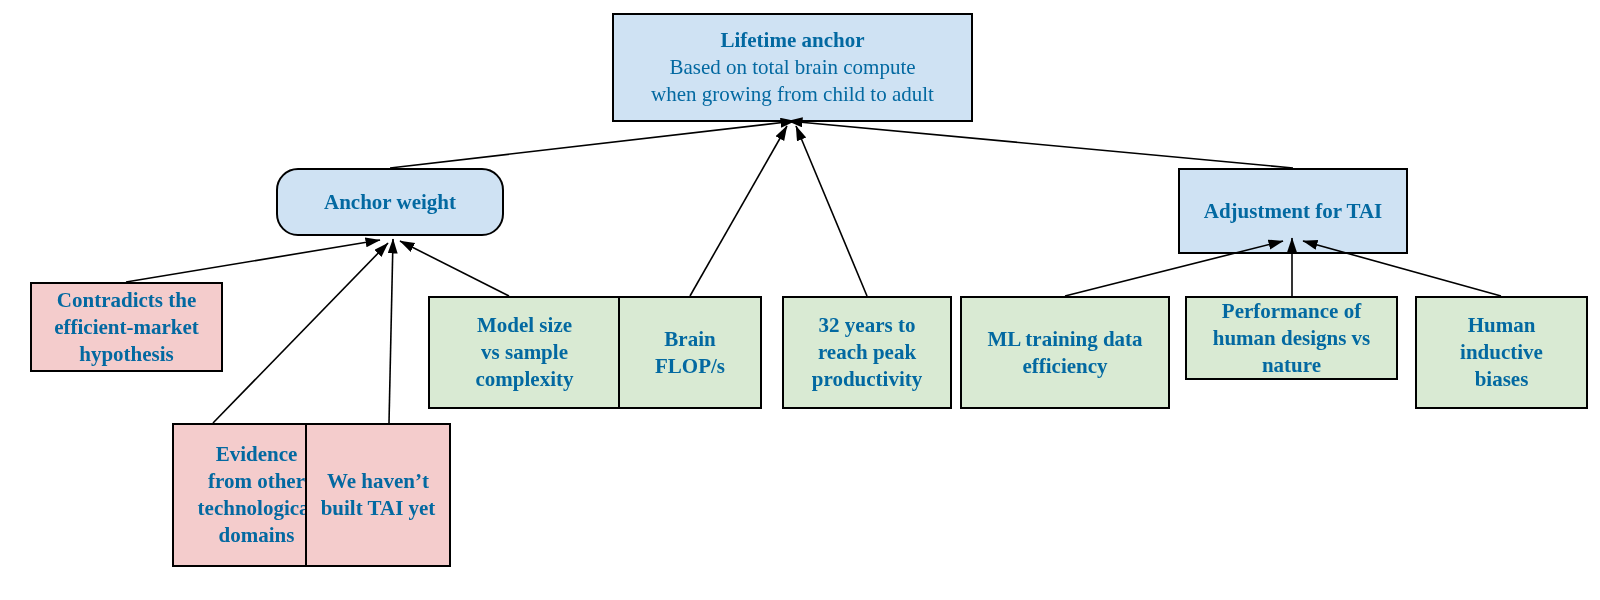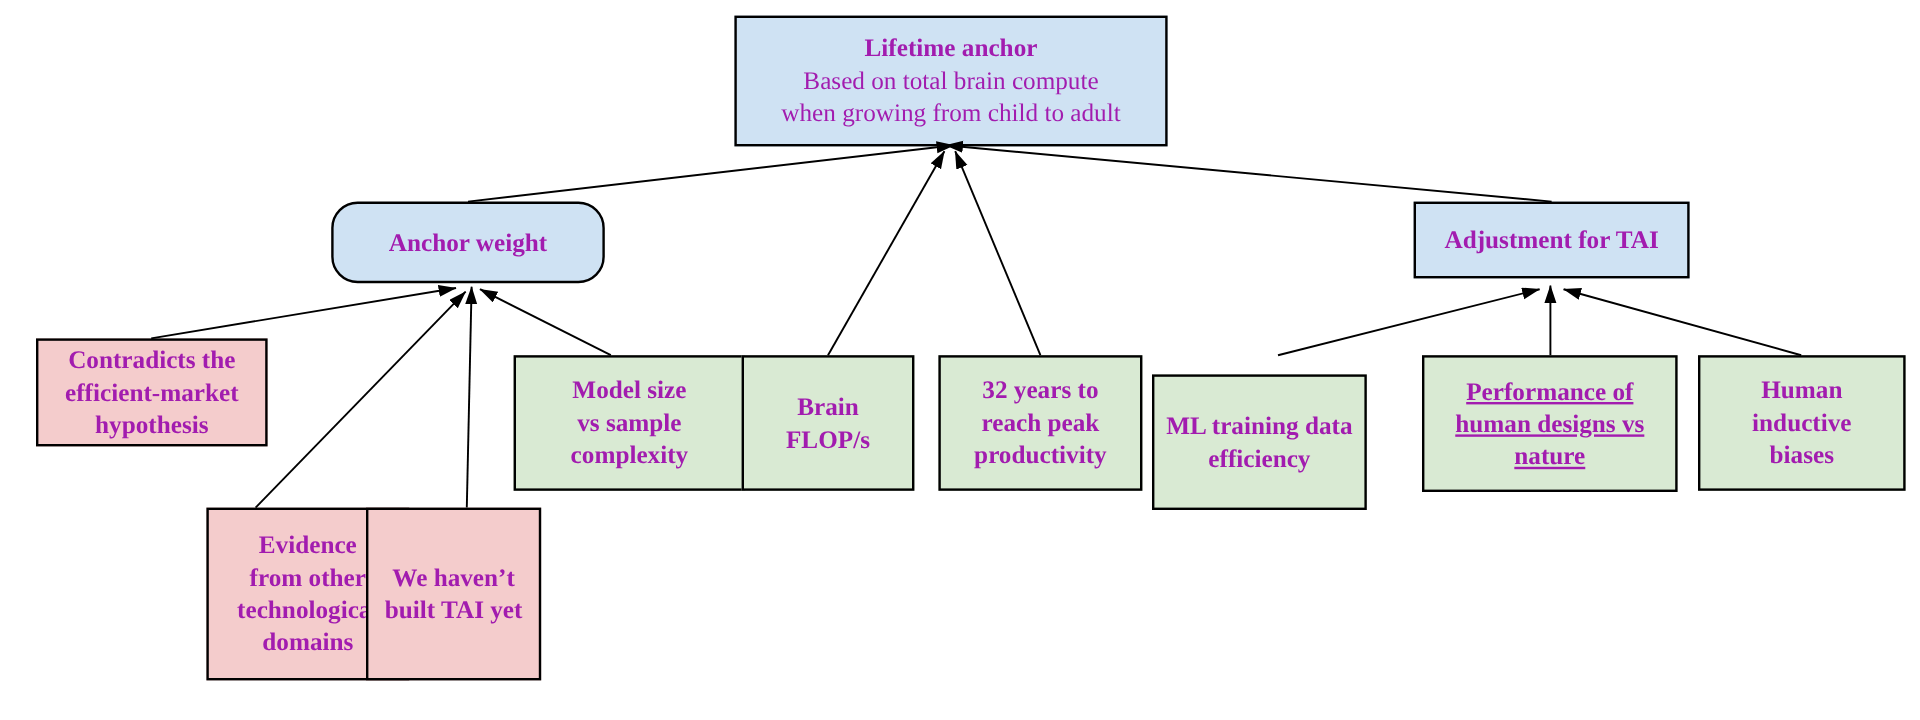--- a/index.html
+++ b/index.html
@@ -26,21 +26,21 @@
   }
   .node {
     position: absolute;
     box-sizing: border-box;
     border: 2px solid #000000;
     display: flex;
     flex-direction: column;
     align-items: center;
     justify-content: center;
     text-align: center;
-    color: #a21caf;
+    color: #0369a1;
     font-size: 21px;
     line-height: 27px;
     z-index: 1;
     padding: 2px 6px;
   }
   .node-title {
     font-weight: 700;
   }
   .node-line {
     font-weight: 400;
@@ -75,21 +75,21 @@
   </svg>
   <div id="node-layer">
       <div class="node " style="left: 612px; top: 13px; width: 361px; height: 109px; background: rgb(207, 226, 243); border-color: rgb(0, 0, 0);">
         <div class="node-title">Lifetime anchor</div>
         <div class="node-line">Based on total brain compute</div>
         <div class="node-line">when growing from child to adult</div>
       </div>
       <div class="node bold-lines" style="left: 276px; top: 168px; width: 228px; height: 68px; background: rgb(207, 226, 243); border-color: rgb(0, 0, 0); border-radius: 22px;">
         <div class="node-line">Anchor weight</div>
       </div>
-      <div class="node bold-lines" style="left: 1178px; top: 168px; width: 230px; height: 64px; background: rgb(207, 226, 243); border-color: rgb(0, 0, 0);">
+      <div class="node bold-lines" style="left: 1178px; top: 168px; width: 230px; height: 86px; background: rgb(207, 226, 243); border-color: rgb(0, 0, 0);">
         <div class="node-line">Adjustment for TAI</div>
       </div>
       <div class="node bold-lines" style="left: 30px; top: 282px; width: 193px; height: 90px; background: rgb(244, 204, 204); border-color: rgb(0, 0, 0);">
         <div class="node-line">Contradicts the</div>
         <div class="node-line">efficient-market</div>
         <div class="node-line">hypothesis</div>
       </div>
       <div class="node bold-lines" style="left: 128px; top: 423px; width: 169px; height: 144px; background: rgb(244, 204, 204); border-color: rgb(0, 0, 0); margin-left: 44px;">
         <div class="node-line">Evidence</div>
         <div class="node-line">from other</div>
@@ -107,25 +107,25 @@
       </div>
       <div class="node bold-lines" style="left: 618px; top: 296px; width: 144px; height: 113px; background: rgb(217, 234, 211); border-color: rgb(0, 0, 0);">
         <div class="node-line">Brain</div>
         <div class="node-line">FLOP/s</div>
       </div>
       <div class="node bold-lines" style="left: 782px; top: 296px; width: 170px; height: 113px; background: rgb(217, 234, 211); border-color: rgb(0, 0, 0);">
         <div class="node-line">32 years to</div>
         <div class="node-line">reach peak</div>
         <div class="node-line">productivity</div>
       </div>
-      <div class="node bold-lines" style="left: 960px; top: 312px; width: 179px; height: 113px; background: rgb(217, 234, 211); border-color: rgb(0, 0, 0);">
+      <div class="node bold-lines" style="left: 960px; top: 296px; width: 210px; height: 113px; background: rgb(217, 234, 211); border-color: rgb(0, 0, 0);">
         <div class="node-line">ML training data</div>
         <div class="node-line">efficiency</div>
       </div>
-      <div class="node bold-lines" style="left: 1185px; top: 296px; width: 213px; height: 114px; background: rgb(217, 234, 211); border-color: rgb(0, 0, 0); text-decoration: underline;">
+      <div class="node bold-lines" style="left: 1185px; top: 296px; width: 213px; height: 84px; background: rgb(217, 234, 211); border-color: rgb(0, 0, 0);">
         <div class="node-line">Performance of</div>
         <div class="node-line">human designs vs</div>
         <div class="node-line">nature</div>
       </div>
       <div class="node bold-lines" style="left: 1415px; top: 296px; width: 173px; height: 113px; background: rgb(217, 234, 211); border-color: rgb(0, 0, 0);">
         <div class="node-line">Human</div>
         <div class="node-line">inductive</div>
         <div class="node-line">biases</div>
       </div>
     </div>

